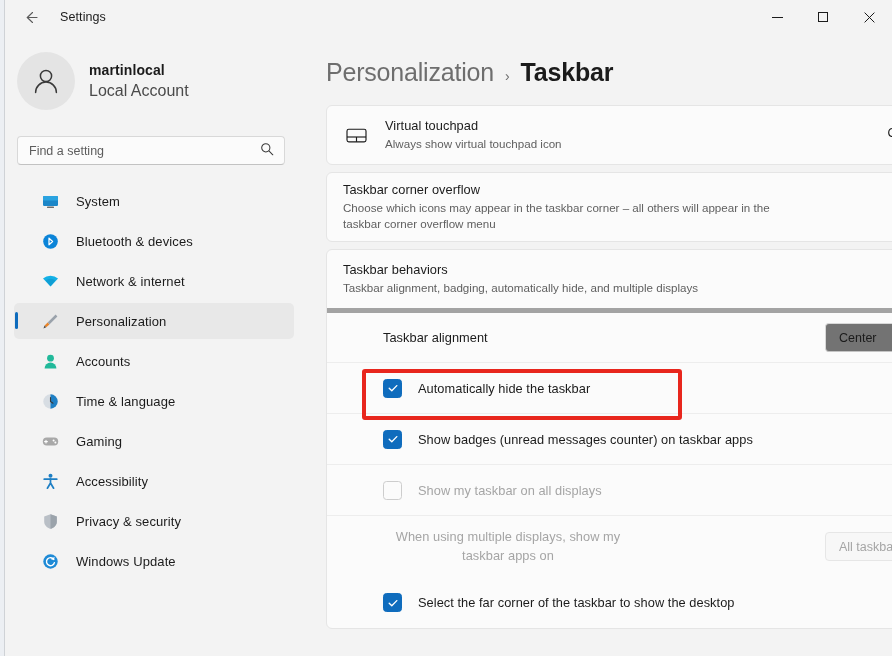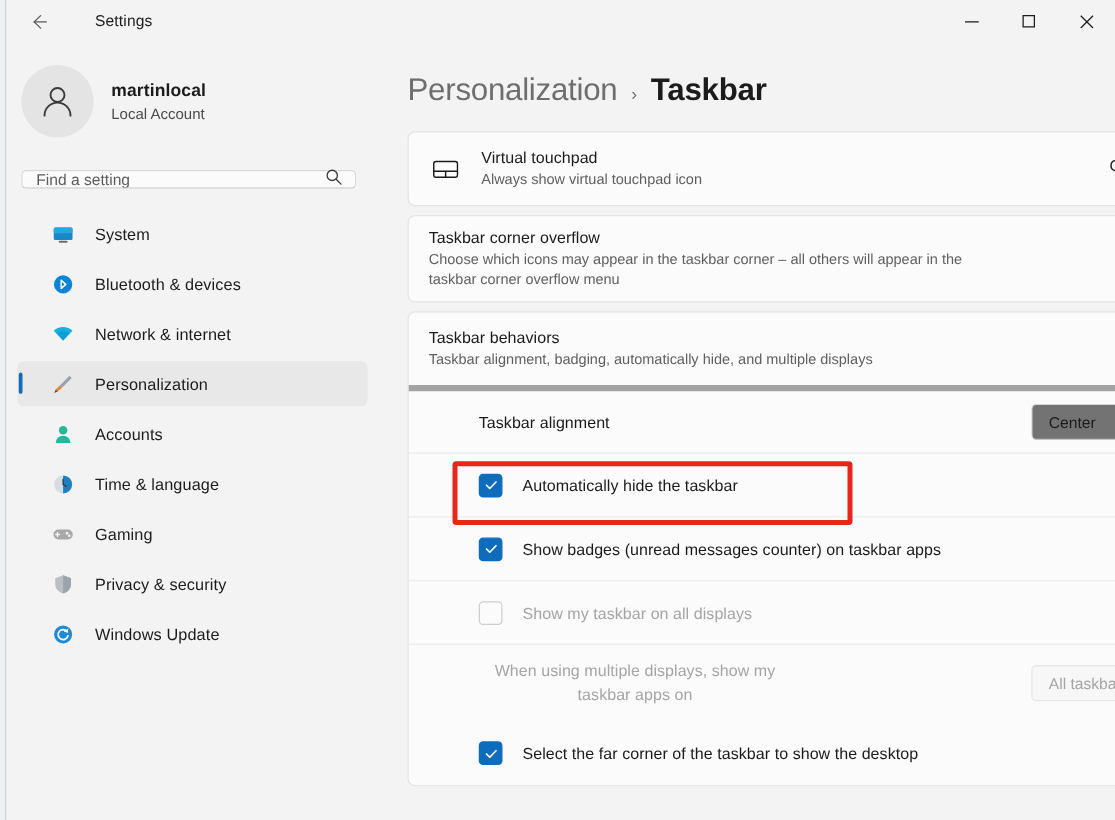--- a/index.html
+++ b/index.html
@@ -30,21 +30,21 @@
     width: 886px; height: 34px;
     background: #f3f3f3;
     display: flex; align-items: center;
   }
   .back-btn {
     width: 34px; height: 30px; margin-left: 8px;
     display: flex; align-items: center; justify-content: center;
     border-radius: 4px; color: #5a5a5a;
   }
   .title-text {
-    margin-left: 28px;
+    margin-left: 12px;
     font-size: 12.5px; color: #1b1b1b;
     letter-spacing: .1px;
   }
   .win-controls {
     margin-left: auto; display: flex; height: 34px;
   }
   .win-btn {
     width: 46px; height: 34px;
     display: flex; align-items: center; justify-content: center;
     color: #1b1b1b;
@@ -72,27 +72,27 @@
     background: #e4e4e4;
     display: flex; align-items: center; justify-content: center;
     flex: none;
   }
   .acct-text { margin-left: 14px; }
   .acct-name {
     font-size: 14px; font-weight: 600; color: #1b1b1b;
     letter-spacing: .1px;
   }
   .acct-sub {
-    font-size: 12px; color: #4a4a4a; margin-top: 4px;
+    font-size: 16px; color: #4a4a4a; margin-top: 4px;
   }
 
   .searchbox {
     position: relative;
     margin: 26px 0 0 11px;
-    width: 268px; height: 15px;
+    width: 268px; height: 29px;
     background: #fbfbfb;
     border: 1px solid #d8d8d8;
     border-bottom-color: #c2c2c2;
     border-radius: 4px;
     display: flex; align-items: center;
   }
   .searchbox input {
     border: none; outline: none; background: transparent;
     font-family: inherit; font-size: 12.5px; color: #1b1b1b;
     padding-left: 11px; width: 230px; height: 100%;
@@ -389,20 +389,30 @@
           <svg width="17" height="17" viewBox="0 0 17 17">
             <rect x="0.8" y="4.6" width="15.4" height="8" rx="4" fill="#a8a8a8"></rect>
             <path d="M4 7.2 V10 M2.6 8.6 H5.4" stroke="#fff" stroke-width="1.1" stroke-linecap="round"></path>
             <circle cx="11.6" cy="7.5" r="1" fill="#fff"></circle>
             <circle cx="13.4" cy="9.5" r="1" fill="#fff"></circle>
           </svg>
         </span>
         <span class="nav-label">Gaming</span>
       </div>
 
+      <div class="navitem">
+        <span class="nav-icon">
+          <svg width="17" height="17" viewBox="0 0 17 17">
+            <circle cx="8.5" cy="2.8" r="2" fill="#1e7fc4"></circle>
+            <path d="M2.2 6.2 H14.8" stroke="#1e7fc4" stroke-width="1.7" stroke-linecap="round"></path>
+            <path d="M8.5 5.8 V10 L5.4 15.2 M8.5 10 L11.6 15.2" fill="none" stroke="#1e7fc4" stroke-width="1.7" stroke-linecap="round" stroke-linejoin="round"></path>
+          </svg>
+        </span>
+        <span class="nav-label">Accessibility</span>
+      </div>
 
       <div class="navitem">
         <span class="nav-icon">
           <svg width="17" height="17" viewBox="0 0 17 17">
             <path d="M8.5 1.2 L14.8 3.6 V8.4 c0 4-3 6.3-6.3 7.4 C5.2 14.7 2.2 12.4 2.2 8.4 V3.6 Z" fill="#b9bfc6"></path>
             <path d="M8.5 1.2 L14.8 3.6 V8.4 c0 4-3 6.3-6.3 7.4 Z" fill="#9ba3ab"></path>
           </svg>
         </span>
         <span class="nav-label">Privacy &amp; security</span>
       </div>

